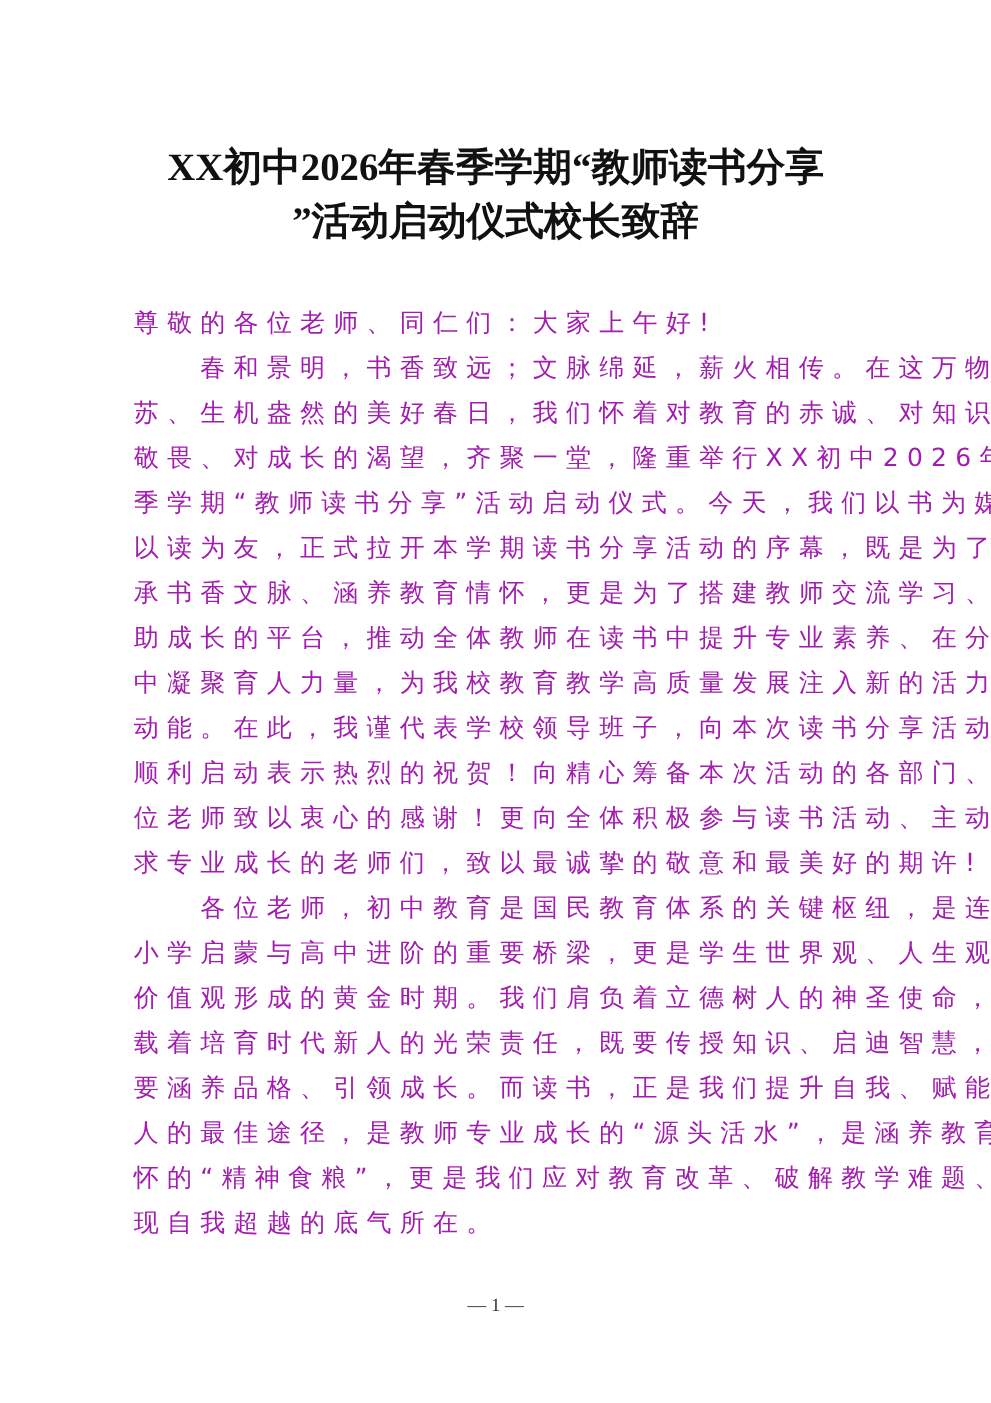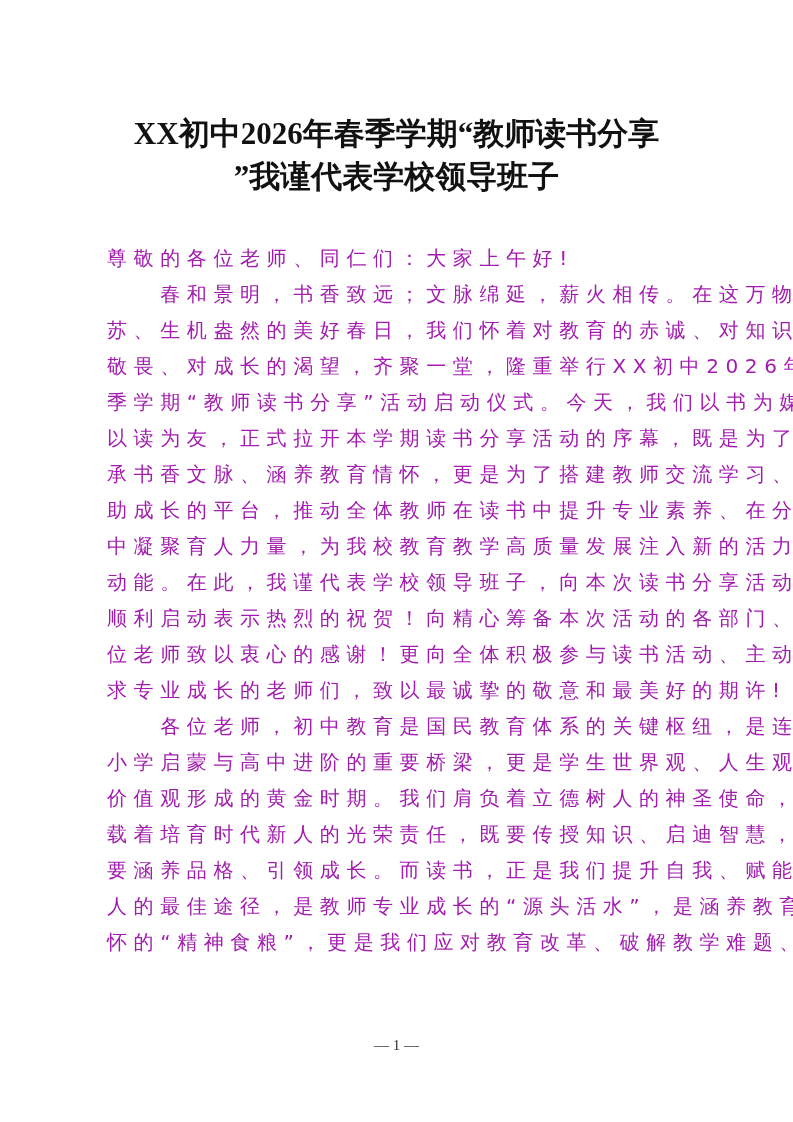--- a/index.html
+++ b/index.html
@@ -66,21 +66,21 @@
       color: #333333;
     }
   </style>
 </head>
 <body>
 
 <div class="page">
 
   <h1 class="title">
     <span class="line">XX初中2026年春季学期“教师读书分享</span>
-    <span class="line">”我谨代表学校领导班子</span>
+    <span class="line">”活动启动仪式校长致辞</span>
   </h1>
 
   <div class="body">
     <span class="line">尊敬的各位老师、同仁们：大家上午好!</span>
 
     <div>
       <span class="line">　　春和景明，书香致远；文脉绵延，薪火相传。在这万物复</span>
       <span class="line">苏、生机盎然的美好春日，我们怀着对教育的赤诚、对知识的</span>
       <span class="line">敬畏、对成长的渴望，齐聚一堂，隆重举行XX初中2026年春</span>
       <span class="line">季学期“教师读书分享”活动启动仪式。今天，我们以书为媒、</span>
@@ -95,18 +95,19 @@
     </div>
 
     <div>
       <span class="line">　　各位老师，初中教育是国民教育体系的关键枢纽，是连接</span>
       <span class="line">小学启蒙与高中进阶的重要桥梁，更是学生世界观、人生观、</span>
       <span class="line">价值观形成的黄金时期。我们肩负着立德树人的神圣使命，承</span>
       <span class="line">载着培育时代新人的光荣责任，既要传授知识、启迪智慧，更</span>
       <span class="line">要涵养品格、引领成长。而读书，正是我们提升自我、赋能育</span>
       <span class="line">人的最佳途径，是教师专业成长的“源头活水”，是涵养教育情</span>
       <span class="line">怀的“精神食粮”，更是我们应对教育改革、破解教学难题、实</span>
+      <span class="line">现自我超越的底气所在。</span>
     </div>
   </div>
 
   <div class="footer">— 1 —</div>
 
 </div>
 
 </body></html>

